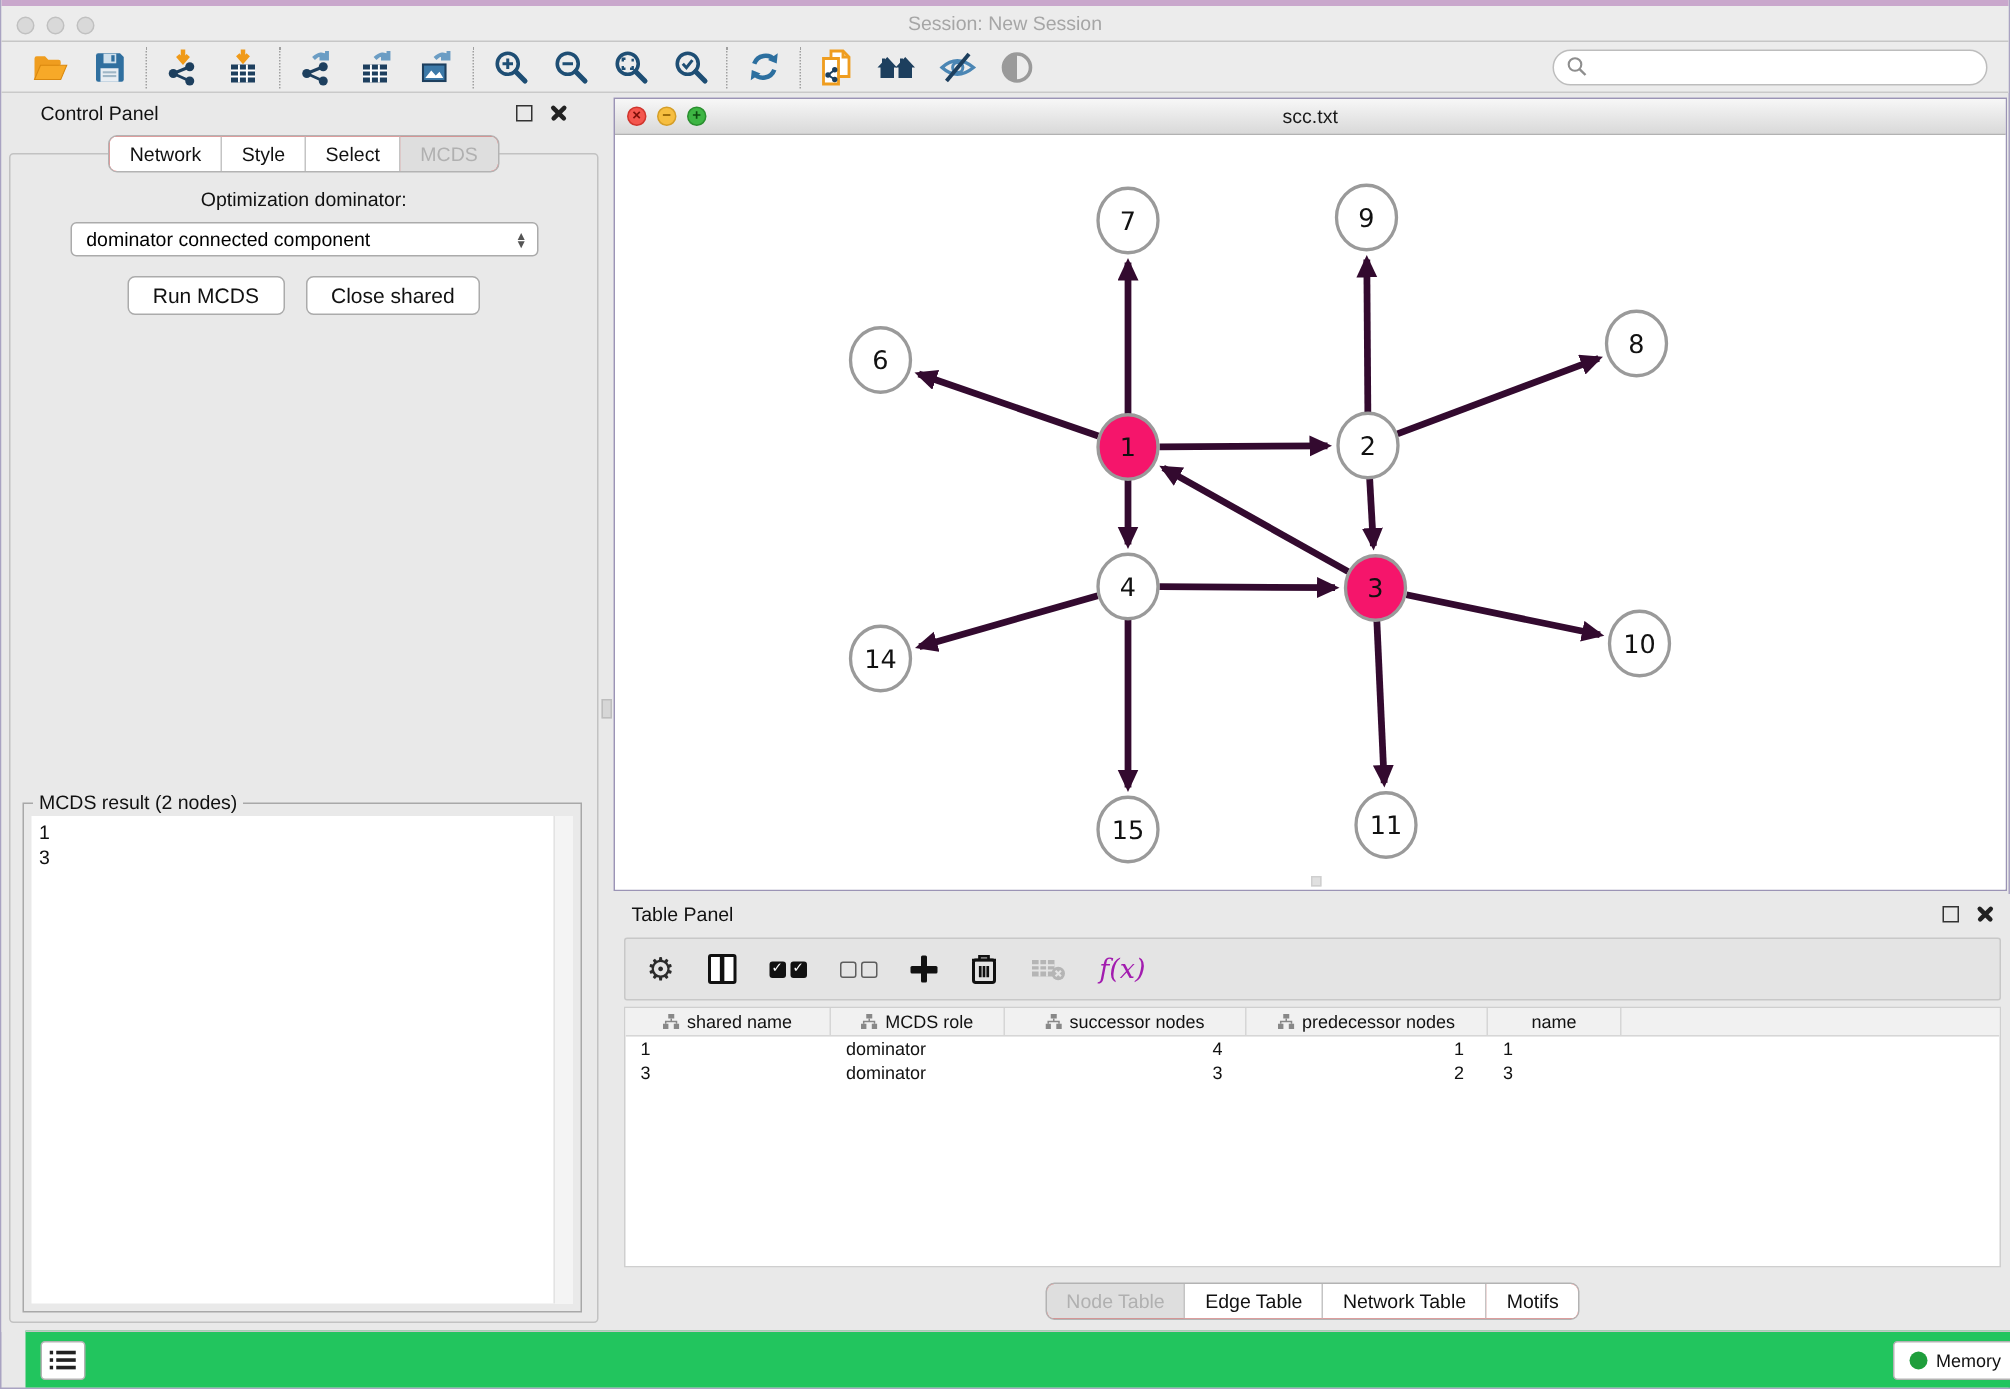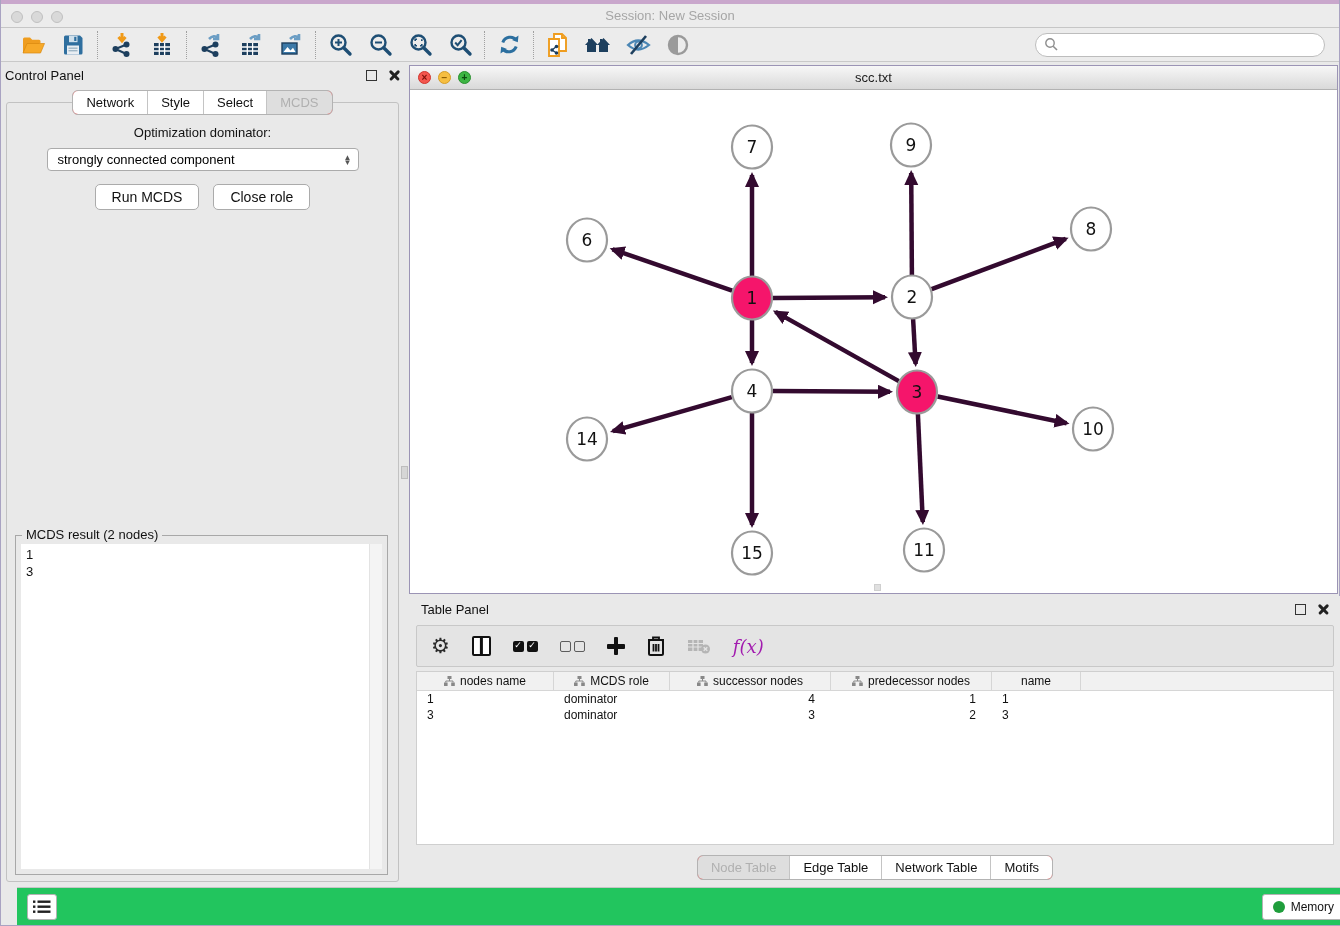--- a/index.html
+++ b/index.html
@@ -18,21 +18,21 @@
   .toolbar { position:absolute; left:0; top:28px; width:100%; height:34px; background:#ececec; border-bottom:1px solid #c9c9c9; display:flex; align-items:center; padding:0 8px; }
   .tgroup { display:flex; align-items:center; gap:10px; padding:0 9px; }
   .tsep { width:1px; height:28px; border-left:1px dotted #a0a0a0; }
   .tbtn { width:30px; height:28px; display:flex; align-items:center; justify-content:center; }
   .tbtn svg { display:block; }
   .searchbox { margin-left:auto; margin-right:6px; width:290px; height:24px; background:#fff; border:1px solid #bdbdbd; border-radius:12px; display:flex; align-items:center; padding:0 8px; }
   .searchbox input { border:none; outline:none; flex:1; font-size:12px; background:transparent; }
 
   
   .control-panel { position:absolute; left:0; top:62px; width:403px; height:826px; background:#e9e9e9; }
-  .panel-head { height:26px; display:flex; align-items:center; padding:0 4px; }
+  .panel-head { height:26px; display:flex; align-items:center; padding:0 26px; }
   .panel-head .ptitle { font-size:13px; color:#111; }
   .panel-head .spacer { flex:1; }
   .float-ic { width:11px; height:11px; border:1.6px solid #333; margin-right:12px; }
   .close-ic { position:relative; width:11px; height:11px; }
   .close-ic::before,.close-ic::after { content:""; position:absolute; left:-1px; top:4.5px; width:13px; height:2.6px; background:#222; border-radius:2px; }
   .close-ic::before { transform:rotate(45deg); } .close-ic::after { transform:rotate(-45deg); }
 
   .tabrow { display:flex; justify-content:center; margin-top:2px; position:relative; z-index:2; }
   .tab-group { display:inline-flex; border:1px solid #b3b3b3; border-radius:6px; overflow:hidden; background:#ef4444; }
   .tab { padding:4px 13px; font-size:13px; color:#111; background:#fff; border-right:1px solid #c4c4c4; cursor:default; }
@@ -275,29 +275,29 @@
       <div class="tab-group">
         <div class="tab">Network</div>
         <div class="tab">Style</div>
         <div class="tab">Select</div>
         <div class="tab selected">MCDS</div>
       </div>
     </div>
     <div class="cp-content">
       <div class="opt-label">Optimization dominator:</div>
       <div class="selectbox">
-        <span class="sel-text">strongly connected component</span>
+        <span class="sel-text">dominator connected component</span>
         <span class="stepper">
             <span>▲</span>
             <span>▼</span>
           </span>
       </div>
       <div class="btnrow">
         <button class="pushbtn">Run MCDS</button>
-        <button class="pushbtn">Close role</button>
+        <button class="pushbtn">Close shared</button>
       </div>
       <div class="result-box">
         <span class="result-legend">MCDS result (2 nodes)</span>
         <div class="result-area">
           <div>1</div>
           <div>3</div>
           <div class="result-scroll"></div>
         </div>
       </div>
     </div>
@@ -430,21 +430,21 @@
     </div>
     <div class="tp-table">
       <div class="thead">
         <div class="th">
           <svg class="tree-ic" viewBox="0 0 11 10">
               <rect x="3.5" y="0" width="4" height="3" fill="#888"></rect>
               <rect x="0" y="6.5" width="3.6" height="3.5" fill="#888"></rect>
               <rect x="7.2" y="6.5" width="3.6" height="3.5" fill="#888"></rect>
               <path d="M5.5 3 v2 M1.8 6.5 v-1.5 h7.2 v1.5" stroke="#888" fill="none"></path>
             </svg>
-          <span>nodes name</span>
+          <span>shared name</span>
         </div>
         <div class="th">
           <svg class="tree-ic" viewBox="0 0 11 10">
               <rect x="3.5" y="0" width="4" height="3" fill="#888"></rect>
               <rect x="0" y="6.5" width="3.6" height="3.5" fill="#888"></rect>
               <rect x="7.2" y="6.5" width="3.6" height="3.5" fill="#888"></rect>
               <path d="M5.5 3 v2 M1.8 6.5 v-1.5 h7.2 v1.5" stroke="#888" fill="none"></path>
             </svg>
           <span>MCDS role</span>
         </div>

